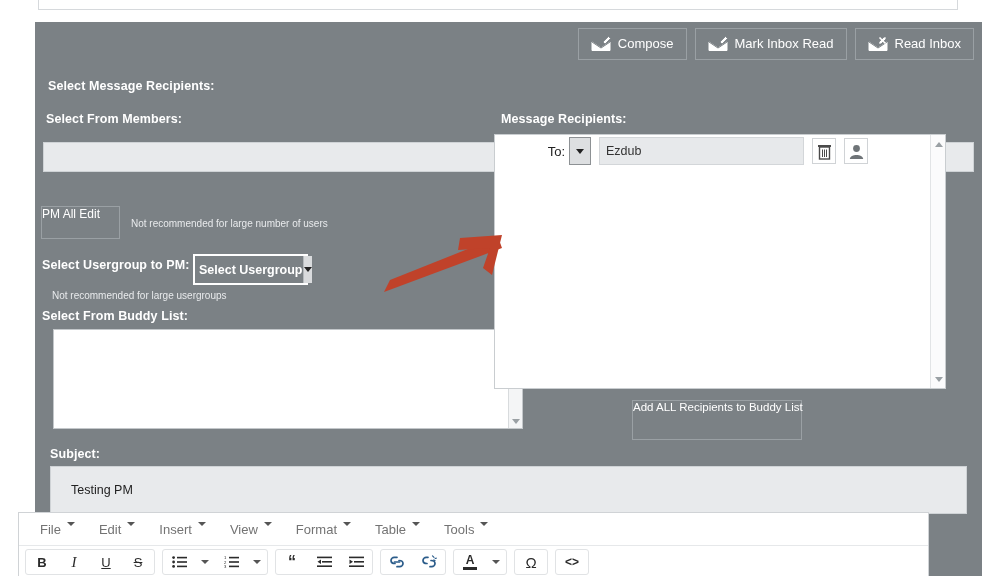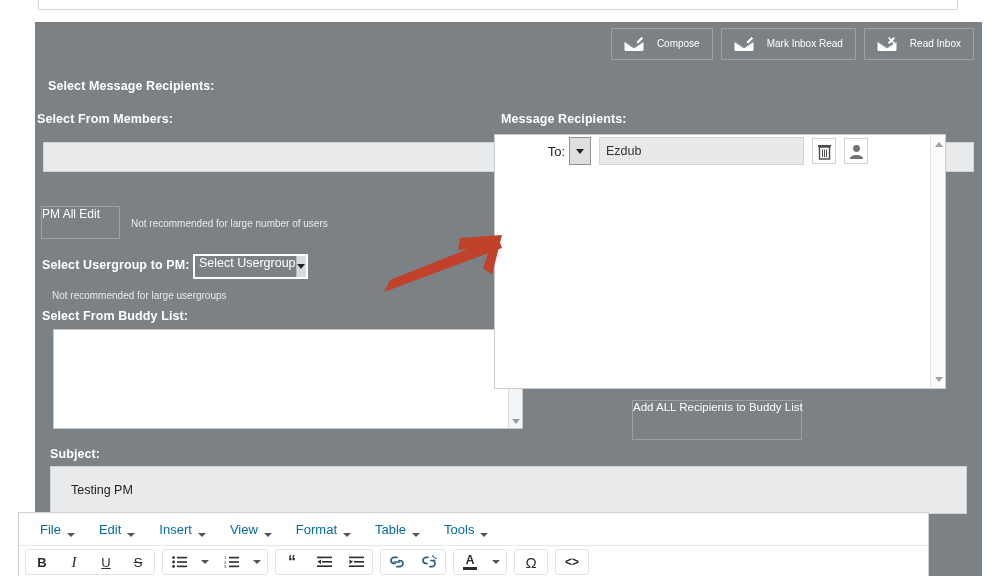--- a/index.html
+++ b/index.html
@@ -19,24 +19,24 @@
 
   
   .panel{
     position:absolute;left:35px;top:22px;width:947px;height:554px;
     background:#7b8185;
   }
 
   
   .toolbar-btns{position:absolute;right:8px;top:6px;display:flex;gap:8px;}
   .tbtn{
-    display:flex;align-items:center;gap:13px;
+    display:flex;align-items:center;gap:7px;
     height:32px;padding:0 12px;
     border:1px solid #9aa0a4;background:transparent;
-    color:#ffffff;font-size:10px;line-height:32px;
+    color:#ffffff;font-size:13px;line-height:32px;
     box-sizing:border-box;cursor:pointer;white-space:nowrap;
   }
   .tbtn svg{display:block;flex:0 0 auto;}
 
   
   .lbl{
     position:absolute;color:#ffffff;font-weight:bold;font-size:12.5px;
     letter-spacing:.1px;white-space:nowrap;
   }
   .hint{
@@ -52,23 +52,23 @@
 
   
   .pm-all{
     position:absolute;left:6px;top:184px;width:79px;height:33px;
     border:1px solid #9aa0a4;background:transparent;color:#fff;
     font-size:12px;cursor:pointer;box-sizing:border-box;
   }
 
   
   .ug-wrap{
-    position:absolute;left:158px;top:232px;width:115px;height:25px;
+    position:absolute;left:158px;top:232px;width:115px;height:31px;
     border:2px solid #ffffff;background:#7b8185;box-sizing:border-box;
-    display:flex;cursor:pointer;
+    display:flex;align-items:center;cursor:pointer;font-weight:bold;
   }
   .ug-text{flex:1;color:#ffffff;font-size:12.5px;padding-left:4px;white-space:nowrap;}
   .ug-arrow{
     width:19px;height:100%;background:#d9dbdd;border-left:1px solid #b6babd;
     display:flex;align-items:center;justify-content:center;box-sizing:border-box;
   }
   .caret-dn{
     width:0;height:0;border-left:4px solid transparent;border-right:4px solid transparent;
     border-top:5px solid #222;
   }
@@ -135,22 +135,22 @@
   
   .editor{
     position:absolute;left:18px;top:512px;width:911px;height:64px;
     background:#ffffff;border:1px solid #d0d3d6;border-bottom:none;box-sizing:border-box;
   }
   .menubar{
     height:33px;display:flex;align-items:center;padding-left:10px;gap:2px;
     border-bottom:1px solid #e6e8ea;box-sizing:border-box;
   }
   .menu{
-    display:flex;align-items:flex-end;gap:6px;
-    padding:4px 11px;font-size:13px;color:#0369a1;cursor:pointer;
+    display:flex;align-items:flex-start;gap:6px;
+    padding:4px 11px;font-size:13px;color:#737373;cursor:pointer;
   }
   .menu .mc{width:0;height:0;border-left:4px solid transparent;border-right:4px solid transparent;border-top:4px solid #555;}
   .btnbar{display:flex;align-items:center;padding:3px 6px;gap:0;}
   .grp{display:flex;align-items:center;border:1px solid #e1e3e5;border-radius:3px;margin-right:7px;background:#fff;}
   .ib{
     width:32px;height:24px;display:flex;align-items:center;justify-content:center;
     font-size:13px;color:#2b2b2b;cursor:pointer;
   }
   .ib.sm{width:20px;}
   .ib svg{display:block;}
@@ -193,21 +193,21 @@
             <path d="M1 6 L10 12 L19 6" fill="none" stroke="#7b8185" stroke-width="1"></path>
             <path d="M11 6 L16 1 L18 3 L13 8 Z" fill="#fff" stroke="#7b8185" stroke-width=".8"></path>
             <path d="M11.5 1.5 L17.5 7.5 M17.5 1.5 L11.5 7.5" stroke="#fff" stroke-width="1.6"></path>
           </svg>
         </span>
         <span>Read Inbox</span>
       </div>
     </div>
 
     <div class="lbl" style="left:13px;top:57px;">Select Message Recipients:</div>
-    <div class="lbl" style="left:2px;top:90px;">Select From Members:</div>
+    <div class="lbl" style="left:11px;top:90px;">Select From Members:</div>
 
     <input class="member-input" type="text" value="" style="">
 
 
     <div class="pm-all">
       <span>PM All Edit</span>
     </div>
     <div class="hint" style="left:96px;top:196px;">Not recommended for large number of users</div>
 
     <div class="lbl" style="left:7px;top:236px;">Select Usergroup to PM:</div>

